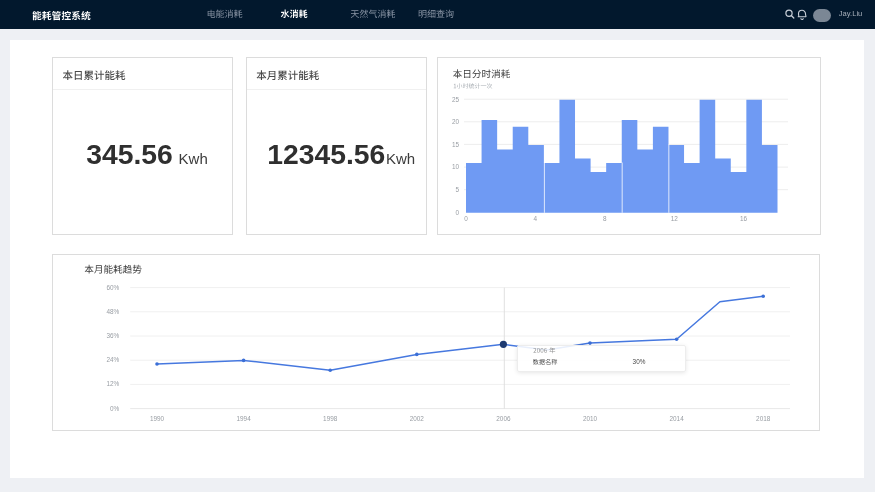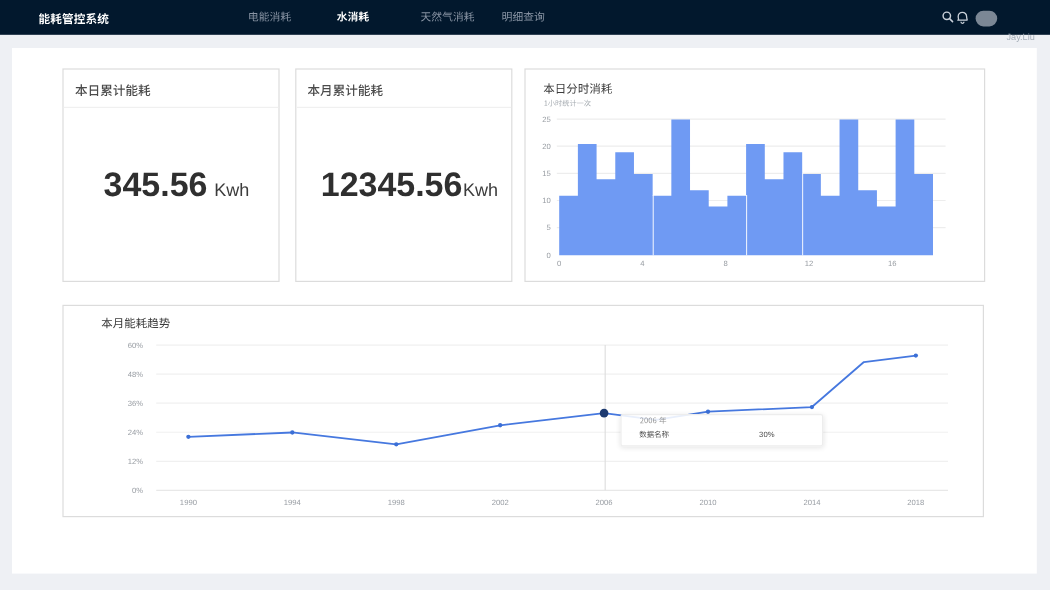--- a/index.html
+++ b/index.html
@@ -68,21 +68,21 @@
     <circle cx="590.0" cy="343.1" r="1.8" fill="#3b6fd6"></circle>
     <circle cx="676.6" cy="339.2" r="1.8" fill="#3b6fd6"></circle>
     <circle cx="763.2" cy="296.3" r="1.8" fill="#3b6fd6"></circle>
 <text x="86.3" y="163.5" style="font-family:'Liberation Sans',sans-serif;font-weight:bold;font-size:28.3px;fill:#2f2f2f">345.56</text>
 <text x="178.6" y="163.5" style="font-family:'Liberation Sans',sans-serif;font-size:15px;fill:#3c3c3c">Kwh</text>
 <text x="267.3" y="163.5" style="font-family:'Liberation Sans',sans-serif;font-weight:bold;font-size:28.3px;fill:#2f2f2f">12345.56</text>
 <text x="385.9" y="163.5" style="font-family:'Liberation Sans',sans-serif;font-size:15px;fill:#3c3c3c">Kwh</text>
 </svg>
 <div class="abs" style="left:516.5px;top:344.6px;width:167px;height:25.6px;background:rgba(255,255,255,0.88);border:1px solid #ededed;border-radius:2px;box-shadow:0 1px 4px rgba(0,0,0,0.10);z-index:4"></div>
 <div class="abs" style="left:813.3px;top:8.7px;width:17.7px;height:13.7px;border-radius:6.9px;background:#7b8795;z-index:7"></div>
-<div class="abs" style="left:838.8px;top:17px;height:29px;line-height:28px;font-size:7.6px;color:#a6aeb9;z-index:7">Jay.Liu</div>
+<div class="abs" style="left:838.8px;top:0;height:29px;line-height:28px;font-size:7.6px;color:#a6aeb9;z-index:7">Jay.Liu</div>
 <svg width="875" height="30" viewBox="0 0 875 30" style="position:absolute;left:0;top:0;z-index:7">
 <circle cx="789" cy="13.2" r="3.1" fill="none" stroke="#c9d0d9" stroke-width="1.2"></circle>
 <line x1="791.3" y1="15.5" x2="793.8" y2="18" stroke="#c9d0d9" stroke-width="1.3" stroke-linecap="round"></line>
 <path d="M798.2 16.8 c1.1 -0.1 0.3 -1.5 0.3 -3.0 a3.5 3.5 0 0 1 7.0 0 c0 1.5 0.8 2.9 0.3 3.0 z" fill="none" stroke="#c9d0d9" stroke-width="1.1" stroke-linejoin="round"></path>
 <path d="M800.8 18.2 a1.25 1.25 0 0 0 2.5 0" fill="none" stroke="#c9d0d9" stroke-width="1.1"></path>
 </svg>
 <svg id="cjk" width="875" height="492" viewBox="0 0 875 492" style="position:absolute;left:0;top:0;z-index:6">
     <path transform="translate(32.0,19.3)" d="M3.4 -3.8V-3.3H2.0V-3.8ZM0.9 -4.8V0.9H2.0V-1.0H3.4V-0.3C3.4 -0.2 3.4 -0.2 3.3 -0.2C3.1 -0.2 2.8 -0.2 2.4 -0.2C2.6 0.1 2.7 0.5 2.8 0.9C3.4 0.9 3.8 0.8 4.2 0.7C4.5 0.5 4.6 0.2 4.6 -0.3V-4.8ZM2.0 -2.4H3.4V-1.9H2.0ZM8.3 -7.7C7.8 -7.4 7.2 -7.1 6.5 -6.9V-8.3H5.4V-5.3C5.4 -4.3 5.6 -3.9 6.8 -3.9C7.0 -3.9 7.9 -3.9 8.1 -3.9C9.0 -3.9 9.3 -4.3 9.5 -5.5C9.2 -5.6 8.7 -5.8 8.4 -6.0C8.4 -5.1 8.3 -4.9 8.0 -4.9C7.8 -4.9 7.1 -4.9 6.9 -4.9C6.6 -4.9 6.5 -5.0 6.5 -5.3V-5.9C7.4 -6.2 8.3 -6.5 9.1 -6.9ZM8.4 -3.3C7.9 -3.0 7.2 -2.7 6.5 -2.4V-3.7H5.4V-0.6C5.4 0.5 5.7 0.8 6.8 0.8C7.0 0.8 7.9 0.8 8.2 0.8C9.1 0.8 9.4 0.4 9.6 -1.0C9.3 -1.0 8.8 -1.2 8.5 -1.4C8.5 -0.4 8.4 -0.2 8.1 -0.2C7.9 -0.2 7.1 -0.2 7.0 -0.2C6.6 -0.2 6.5 -0.3 6.5 -0.6V-1.4C7.4 -1.7 8.4 -2.0 9.2 -2.4ZM0.9 -5.3C1.1 -5.4 1.5 -5.4 3.9 -5.6C3.9 -5.4 4.0 -5.3 4.0 -5.1L5.1 -5.6C4.9 -6.2 4.4 -7.1 4.0 -7.7L3.0 -7.4C3.1 -7.1 3.3 -6.8 3.5 -6.5L2.0 -6.4C2.4 -6.9 2.8 -7.5 3.1 -8.0L1.8 -8.3C1.5 -7.6 1.1 -6.9 0.9 -6.7C0.8 -6.5 0.6 -6.4 0.5 -6.4C0.6 -6.0 0.8 -5.5 0.9 -5.3Z M11.7 -8.3V-7.4H10.3V-6.4H11.7V-5.7H10.5V-4.8H11.7V-4.1H10.2V-3.1H11.4C11.1 -2.4 10.5 -1.7 10.0 -1.3C10.2 -1.0 10.4 -0.5 10.5 -0.2C10.9 -0.6 11.4 -1.2 11.7 -1.8V0.9H12.8V-1.8C13.1 -1.5 13.4 -1.0 13.5 -0.8L14.3 -1.7C14.1 -1.9 13.4 -2.6 13.0 -3.1H14.2V-4.1H12.8V-4.8H13.8V-5.7H12.8V-6.4H14.0V-7.4H12.8V-8.3ZM17.8 -8.3C17.0 -7.8 15.5 -7.2 14.2 -6.9C14.3 -6.6 14.5 -6.3 14.5 -6.0C15.0 -6.1 15.4 -6.2 15.8 -6.3V-5.2L14.3 -5.0L14.5 -3.9L15.8 -4.2V-3.1L14.2 -2.8L14.3 -1.8L15.8 -2.0V-0.8C15.8 0.4 16.1 0.7 17.1 0.7C17.3 0.7 17.9 0.7 18.1 0.7C19.0 0.7 19.3 0.3 19.4 -1.2C19.1 -1.2 18.6 -1.4 18.4 -1.6C18.3 -0.5 18.3 -0.2 18.0 -0.2C17.9 -0.2 17.4 -0.2 17.3 -0.2C17.0 -0.2 17.0 -0.3 17.0 -0.8V-2.2L19.3 -2.5L19.2 -3.6L17.0 -3.2V-4.3L18.9 -4.7L18.8 -5.7L17.0 -5.4V-6.7C17.6 -7.0 18.3 -7.2 18.8 -7.5Z M21.5 -4.3V0.9H22.7V0.6H26.9V0.9H28.0V-1.7H22.7V-2.1H27.5V-4.3ZM26.9 -0.2H22.7V-0.8H26.9ZM23.7 -6.1C23.8 -6.0 23.9 -5.8 24.0 -5.6H20.3V-3.9H21.5V-4.7H27.5V-3.9H28.7V-5.6H25.2C25.1 -5.8 24.9 -6.1 24.8 -6.4ZM22.7 -3.5H26.4V-2.9H22.7ZM21.2 -8.4C20.9 -7.6 20.4 -6.7 19.9 -6.2C20.2 -6.1 20.7 -5.8 20.9 -5.7C21.2 -6.0 21.5 -6.4 21.7 -6.8H22.1C22.3 -6.5 22.5 -6.0 22.6 -5.8L23.6 -6.1C23.6 -6.3 23.4 -6.6 23.2 -6.8H24.5V-7.6H22.1C22.2 -7.8 22.3 -8.0 22.3 -8.2ZM25.4 -8.4C25.2 -7.7 24.9 -7.0 24.4 -6.5C24.7 -6.4 25.2 -6.2 25.4 -6.0C25.6 -6.3 25.8 -6.5 25.9 -6.8H26.3C26.6 -6.5 26.9 -6.0 27.0 -5.7L28.0 -6.2C27.9 -6.4 27.8 -6.6 27.6 -6.8H28.9V-7.6H26.3C26.4 -7.8 26.5 -8.0 26.5 -8.2Z M36.0 -5.1C36.6 -4.6 37.5 -3.9 37.9 -3.5L38.6 -4.3C38.2 -4.7 37.3 -5.4 36.7 -5.8ZM30.8 -8.3V-6.6H29.8V-5.5H30.8V-3.5L29.7 -3.1L29.9 -2.0L30.8 -2.3V-0.5C30.8 -0.4 30.7 -0.4 30.6 -0.4C30.5 -0.3 30.2 -0.3 29.8 -0.4C29.9 -0.0 30.1 0.4 30.1 0.7C30.7 0.7 31.2 0.7 31.5 0.5C31.8 0.3 31.9 0.0 31.9 -0.5V-2.7L32.8 -3.0L32.6 -4.1L31.9 -3.8V-5.5H32.7V-6.6H31.9V-8.3ZM34.7 -5.8C34.3 -5.2 33.6 -4.7 32.9 -4.3C33.1 -4.1 33.4 -3.7 33.5 -3.4H33.3V-2.4H35.2V-0.5H32.6V0.6H38.9V-0.5H36.4V-2.4H38.2V-3.4H33.7C34.4 -3.9 35.2 -4.7 35.7 -5.4ZM34.9 -8.1C35.0 -7.8 35.2 -7.5 35.3 -7.2H32.9V-5.4H34.0V-6.2H37.7V-5.4H38.8V-7.2H36.5C36.4 -7.5 36.2 -8.0 36.1 -8.4Z M41.6 -2.1C41.1 -1.5 40.3 -0.8 39.6 -0.4C39.9 -0.2 40.4 0.1 40.6 0.4C41.3 -0.1 42.2 -0.9 42.8 -1.7ZM45.3 -1.5C46.0 -1.0 47.0 -0.2 47.4 0.4L48.5 -0.3C48.0 -0.9 47.0 -1.7 46.2 -2.2ZM45.5 -4.3C45.7 -4.1 45.9 -3.9 46.1 -3.7L43.1 -3.5C44.4 -4.2 45.6 -5.0 46.8 -5.9L45.9 -6.6C45.5 -6.3 45.0 -5.9 44.6 -5.6L42.6 -5.5C43.2 -5.9 43.7 -6.4 44.2 -6.8C45.5 -7.0 46.7 -7.1 47.7 -7.4L46.9 -8.4C45.2 -8.0 42.5 -7.7 40.1 -7.6C40.2 -7.4 40.4 -6.9 40.4 -6.6C41.1 -6.6 41.9 -6.7 42.6 -6.7C42.1 -6.2 41.6 -5.9 41.4 -5.7C41.1 -5.5 40.9 -5.4 40.6 -5.4C40.8 -5.1 40.9 -4.6 41.0 -4.4C41.2 -4.4 41.5 -4.5 43.1 -4.6C42.4 -4.2 41.9 -3.9 41.6 -3.8C41.0 -3.5 40.6 -3.3 40.2 -3.3C40.3 -3.0 40.5 -2.4 40.5 -2.2C40.9 -2.4 41.3 -2.4 43.6 -2.6V-0.4C43.6 -0.3 43.5 -0.3 43.3 -0.3C43.2 -0.3 42.6 -0.3 42.1 -0.3C42.2 0.0 42.4 0.5 42.5 0.8C43.2 0.8 43.8 0.8 44.2 0.7C44.6 0.5 44.7 0.2 44.7 -0.4V-2.7L46.8 -2.9C47.0 -2.5 47.2 -2.2 47.4 -2.0L48.3 -2.5C47.9 -3.2 47.1 -4.1 46.4 -4.8Z M55.7 -3.4V-0.6C55.7 0.4 55.9 0.7 56.8 0.7C56.9 0.7 57.3 0.7 57.4 0.7C58.2 0.7 58.4 0.3 58.5 -1.3C58.2 -1.4 57.8 -1.5 57.5 -1.7C57.5 -0.5 57.5 -0.3 57.3 -0.3C57.3 -0.3 57.0 -0.3 57.0 -0.3C56.8 -0.3 56.8 -0.3 56.8 -0.6V-3.4ZM53.8 -3.4C53.8 -1.7 53.6 -0.7 52.1 -0.0C52.4 0.2 52.7 0.6 52.9 0.9C54.6 0.1 54.9 -1.3 55.0 -3.4ZM49.3 -0.7 49.6 0.5C50.6 0.1 51.8 -0.3 52.9 -0.8L52.7 -1.8C51.4 -1.4 50.2 -0.9 49.3 -0.7ZM54.7 -8.1C54.8 -7.8 55.0 -7.4 55.1 -7.0H52.9V-6.0H54.4C54.0 -5.5 53.5 -4.9 53.4 -4.7C53.1 -4.5 52.9 -4.4 52.6 -4.3C52.8 -4.1 52.9 -3.5 53.0 -3.2C53.3 -3.4 53.8 -3.4 57.2 -3.8C57.3 -3.5 57.4 -3.3 57.5 -3.1L58.5 -3.6C58.2 -4.2 57.6 -5.1 57.1 -5.8L56.2 -5.4C56.3 -5.2 56.5 -4.9 56.6 -4.7L54.7 -4.5C55.0 -5.0 55.5 -5.5 55.8 -6.0H58.4V-7.0H55.7L56.3 -7.2C56.2 -7.5 56.0 -8.0 55.8 -8.4ZM49.6 -4.0C49.7 -4.1 50.0 -4.2 50.7 -4.3C50.5 -3.9 50.2 -3.5 50.1 -3.4C49.7 -3.0 49.5 -2.8 49.3 -2.7C49.4 -2.5 49.6 -1.9 49.7 -1.7C49.9 -1.8 50.3 -2.0 52.7 -2.5C52.6 -2.7 52.6 -3.2 52.7 -3.5L51.3 -3.3C51.9 -4.0 52.5 -4.9 53.0 -5.7L52.0 -6.4C51.8 -6.0 51.6 -5.7 51.4 -5.4L50.7 -5.3C51.3 -6.1 51.8 -7.0 52.1 -7.9L50.9 -8.4C50.6 -7.3 50.0 -6.1 49.8 -5.8C49.6 -5.5 49.4 -5.3 49.2 -5.2C49.3 -4.9 49.5 -4.3 49.6 -4.0Z" fill="#ffffff"></path>
     <path transform="translate(206.6,17.2)" d="M4.1 -3.7V-2.4H1.8V-3.7ZM4.8 -3.7H7.1V-2.4H4.8ZM4.1 -4.3H1.8V-5.6H4.1ZM4.8 -4.3V-5.6H7.1V-4.3ZM1.1 -6.3V-1.2H1.8V-1.7H4.1V-0.8C4.1 0.3 4.4 0.6 5.4 0.6C5.6 0.6 7.1 0.6 7.4 0.6C8.3 0.6 8.5 0.1 8.7 -1.3C8.5 -1.3 8.2 -1.5 8.0 -1.6C7.9 -0.4 7.8 -0.1 7.3 -0.1C7.0 -0.1 5.7 -0.1 5.4 -0.1C4.9 -0.1 4.8 -0.2 4.8 -0.7V-1.7H7.8V-6.3H4.8V-7.5H4.1V-6.3Z M12.4 -3.8V-3.0H10.5V-3.8ZM9.9 -4.4V0.7H10.5V-1.1H12.4V-0.1C12.4 0.0 12.4 0.1 12.3 0.1C12.2 0.1 11.8 0.1 11.4 0.1C11.5 0.3 11.6 0.5 11.6 0.7C12.2 0.7 12.5 0.7 12.8 0.6C13.0 0.5 13.1 0.3 13.1 -0.1V-4.4ZM10.5 -2.5H12.4V-1.7H10.5ZM16.7 -6.9C16.2 -6.6 15.4 -6.3 14.6 -6.0V-7.5H14.0V-4.6C14.0 -3.8 14.2 -3.6 15.0 -3.6C15.2 -3.6 16.4 -3.6 16.6 -3.6C17.3 -3.6 17.5 -3.9 17.6 -5.0C17.4 -5.0 17.1 -5.1 17.0 -5.3C16.9 -4.4 16.9 -4.2 16.5 -4.2C16.3 -4.2 15.3 -4.2 15.1 -4.2C14.7 -4.2 14.6 -4.3 14.6 -4.6V-5.5C15.5 -5.7 16.5 -6.1 17.2 -6.4ZM16.8 -2.9C16.3 -2.5 15.4 -2.2 14.6 -1.9V-3.4H14.0V-0.3C14.0 0.4 14.2 0.6 15.1 0.6C15.3 0.6 16.4 0.6 16.6 0.6C17.4 0.6 17.6 0.3 17.7 -0.9C17.5 -0.9 17.2 -1.0 17.1 -1.2C17.0 -0.1 17.0 0.0 16.6 0.0C16.3 0.0 15.3 0.0 15.1 0.0C14.7 0.0 14.6 -0.0 14.6 -0.3V-1.4C15.5 -1.6 16.6 -2.0 17.3 -2.4ZM9.8 -5.0C9.9 -5.1 10.3 -5.1 12.7 -5.3C12.8 -5.1 12.9 -4.9 12.9 -4.8L13.5 -5.1C13.3 -5.6 12.8 -6.4 12.4 -7.0L11.8 -6.8C12.0 -6.5 12.3 -6.1 12.5 -5.8L10.5 -5.7C10.9 -6.2 11.3 -6.8 11.6 -7.4L10.9 -7.6C10.6 -6.9 10.1 -6.2 9.9 -6.0C9.8 -5.8 9.7 -5.7 9.5 -5.6C9.6 -5.4 9.7 -5.1 9.8 -5.0Z M25.8 -7.3C25.5 -6.8 25.1 -6.1 24.8 -5.6L25.4 -5.4C25.7 -5.8 26.1 -6.5 26.4 -7.1ZM21.2 -7.0C21.5 -6.5 21.9 -5.8 22.1 -5.3L22.7 -5.6C22.5 -6.1 22.1 -6.7 21.7 -7.3ZM18.8 -7.0C19.3 -6.7 20.0 -6.2 20.3 -5.9L20.7 -6.4C20.4 -6.7 19.7 -7.2 19.2 -7.5ZM18.3 -4.6C18.9 -4.3 19.6 -3.8 19.9 -3.5L20.3 -4.0C20.0 -4.4 19.3 -4.8 18.7 -5.1ZM18.6 0.2 19.2 0.6C19.7 -0.2 20.2 -1.4 20.7 -2.3L20.2 -2.7C19.7 -1.7 19.1 -0.5 18.6 0.2ZM22.1 -2.8H25.4V-1.8H22.1ZM22.1 -3.4V-4.4H25.4V-3.4ZM23.4 -7.6V-5.0H21.4V0.7H22.1V-1.3H25.4V-0.1C25.4 -0.0 25.4 0.0 25.2 0.0C25.1 0.0 24.6 0.0 24.1 0.0C24.2 0.2 24.3 0.5 24.3 0.7C25.0 0.7 25.4 0.7 25.7 0.6C26.0 0.4 26.1 0.2 26.1 -0.1V-5.0H24.1V-7.6Z M29.0 -7.6V-6.6H27.6V-6.0H29.0V-5.1H27.7V-4.5H29.0V-3.6H27.4V-3.0H28.7C28.4 -2.2 27.8 -1.4 27.3 -1.0C27.4 -0.8 27.6 -0.5 27.6 -0.4C28.1 -0.8 28.6 -1.5 29.0 -2.3V0.7H29.6V-2.3C29.9 -1.8 30.3 -1.3 30.5 -1.0L30.9 -1.5C30.8 -1.8 30.1 -2.6 29.7 -3.0H31.0V-3.6H29.6V-4.5H30.7V-5.1H29.6V-6.0H30.8V-6.6H29.6V-7.6ZM34.5 -7.5C33.8 -7.0 32.3 -6.5 31.0 -6.1C31.1 -5.9 31.2 -5.7 31.3 -5.6C31.7 -5.7 32.2 -5.8 32.6 -6.0V-4.7L31.1 -4.4L31.2 -3.8L32.6 -4.0V-2.6L31.0 -2.4L31.1 -1.8L32.6 -2.0V-0.5C32.6 0.4 32.8 0.6 33.6 0.6C33.7 0.6 34.6 0.6 34.8 0.6C35.5 0.6 35.6 0.2 35.7 -1.0C35.5 -1.1 35.3 -1.2 35.1 -1.3C35.1 -0.2 35.0 0.0 34.7 0.0C34.6 0.0 33.8 0.0 33.7 0.0C33.3 0.0 33.3 -0.1 33.3 -0.4V-2.1L35.7 -2.5L35.6 -3.1L33.3 -2.7V-4.2L35.3 -4.5L35.2 -5.1L33.3 -4.8V-6.2C34.0 -6.5 34.6 -6.8 35.1 -7.1Z" fill="#8a95a5"></path>
     <path transform="translate(280.6,17.2)" d="M0.5 -5.4V-4.3H2.4C2.0 -2.8 1.2 -1.5 0.2 -0.8C0.5 -0.7 0.9 -0.2 1.1 0.0C2.3 -0.9 3.3 -2.8 3.7 -5.2L3.0 -5.5L2.8 -5.4ZM7.2 -6.1C6.8 -5.5 6.2 -4.8 5.6 -4.3C5.4 -4.7 5.2 -5.0 5.1 -5.4V-7.6H4.0V-0.6C4.0 -0.4 3.9 -0.4 3.8 -0.4C3.6 -0.4 3.1 -0.4 2.6 -0.4C2.8 -0.1 3.0 0.5 3.0 0.8C3.7 0.8 4.3 0.8 4.6 0.6C5.0 0.4 5.1 0.1 5.1 -0.6V-3.2C5.8 -1.8 6.8 -0.7 8.0 -0.0C8.2 -0.4 8.6 -0.8 8.8 -1.0C7.7 -1.5 6.8 -2.4 6.1 -3.4C6.7 -3.9 7.5 -4.7 8.2 -5.4Z M16.6 -7.4C16.4 -6.9 16.0 -6.2 15.8 -5.7L16.7 -5.4C17.0 -5.8 17.3 -6.4 17.6 -7.1ZM12.1 -7.0C12.4 -6.5 12.8 -5.8 12.9 -5.3L13.9 -5.8C13.7 -6.2 13.4 -6.9 13.0 -7.4ZM9.7 -6.8C10.2 -6.5 10.9 -6.0 11.2 -5.7L11.9 -6.5C11.6 -6.9 10.9 -7.3 10.3 -7.6ZM9.3 -4.4C9.8 -4.1 10.5 -3.7 10.9 -3.3L11.5 -4.2C11.2 -4.5 10.4 -4.9 9.9 -5.2ZM9.5 0.1 10.5 0.8C10.9 -0.1 11.4 -1.2 11.9 -2.2L11.1 -2.8C10.6 -1.8 9.9 -0.6 9.5 0.1ZM13.4 -2.6H16.2V-1.9H13.4ZM13.4 -3.5V-4.1H16.2V-3.5ZM14.3 -7.6V-5.1H12.4V0.8H13.4V-1.0H16.2V-0.4C16.2 -0.3 16.1 -0.2 16.0 -0.2C15.8 -0.2 15.4 -0.2 15.0 -0.2C15.1 0.0 15.2 0.5 15.3 0.8C16.0 0.8 16.4 0.8 16.8 0.6C17.1 0.4 17.2 0.2 17.2 -0.4V-5.1H15.4V-7.6Z M19.8 -7.6V-6.7H18.5V-5.8H19.8V-5.3H18.6V-4.4H19.8V-3.8H18.3V-2.8H19.5C19.2 -2.2 18.7 -1.6 18.2 -1.2C18.3 -0.9 18.6 -0.5 18.7 -0.2C19.1 -0.5 19.4 -1.1 19.8 -1.6V0.8H20.8V-1.7C21.0 -1.3 21.3 -1.0 21.4 -0.7L22.1 -1.5C21.9 -1.7 21.3 -2.4 20.9 -2.8H22.1V-3.8H20.8V-4.4H21.7V-5.3H20.8V-5.8H21.8V-6.7H20.8V-7.6ZM25.4 -7.6C24.6 -7.1 23.3 -6.6 22.0 -6.3C22.1 -6.1 22.3 -5.7 22.3 -5.5C22.7 -5.6 23.1 -5.7 23.5 -5.8V-4.8L22.2 -4.6L22.3 -3.6L23.5 -3.8V-2.8L22.0 -2.6L22.1 -1.6L23.5 -1.8V-0.7C23.5 0.4 23.8 0.7 24.7 0.7C24.9 0.7 25.5 0.7 25.6 0.7C26.4 0.7 26.7 0.2 26.8 -1.1C26.5 -1.1 26.1 -1.3 25.9 -1.5C25.8 -0.5 25.8 -0.2 25.6 -0.2C25.4 -0.2 25.0 -0.2 24.9 -0.2C24.6 -0.2 24.6 -0.3 24.6 -0.7V-2.0L26.7 -2.3L26.6 -3.3L24.6 -3.0V-4.0L26.4 -4.3L26.2 -5.2L24.6 -5.0V-6.2C25.2 -6.4 25.8 -6.6 26.3 -6.9Z" fill="#ffffff"></path>

